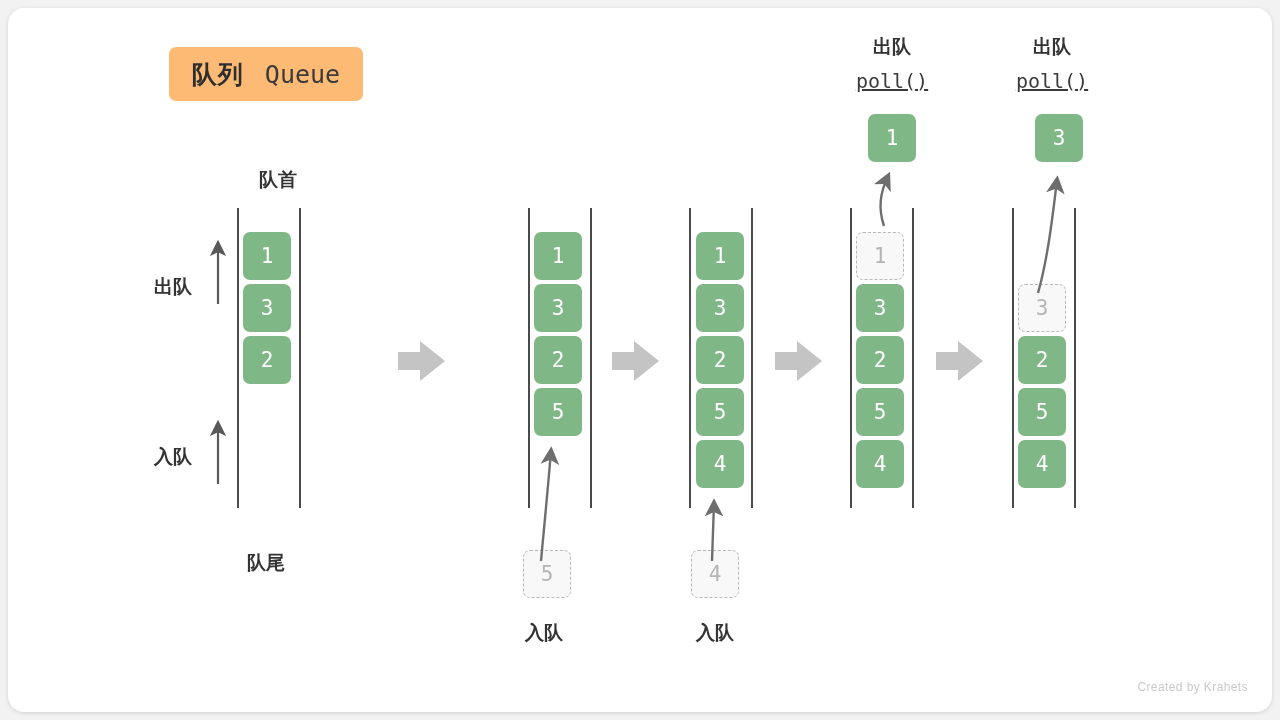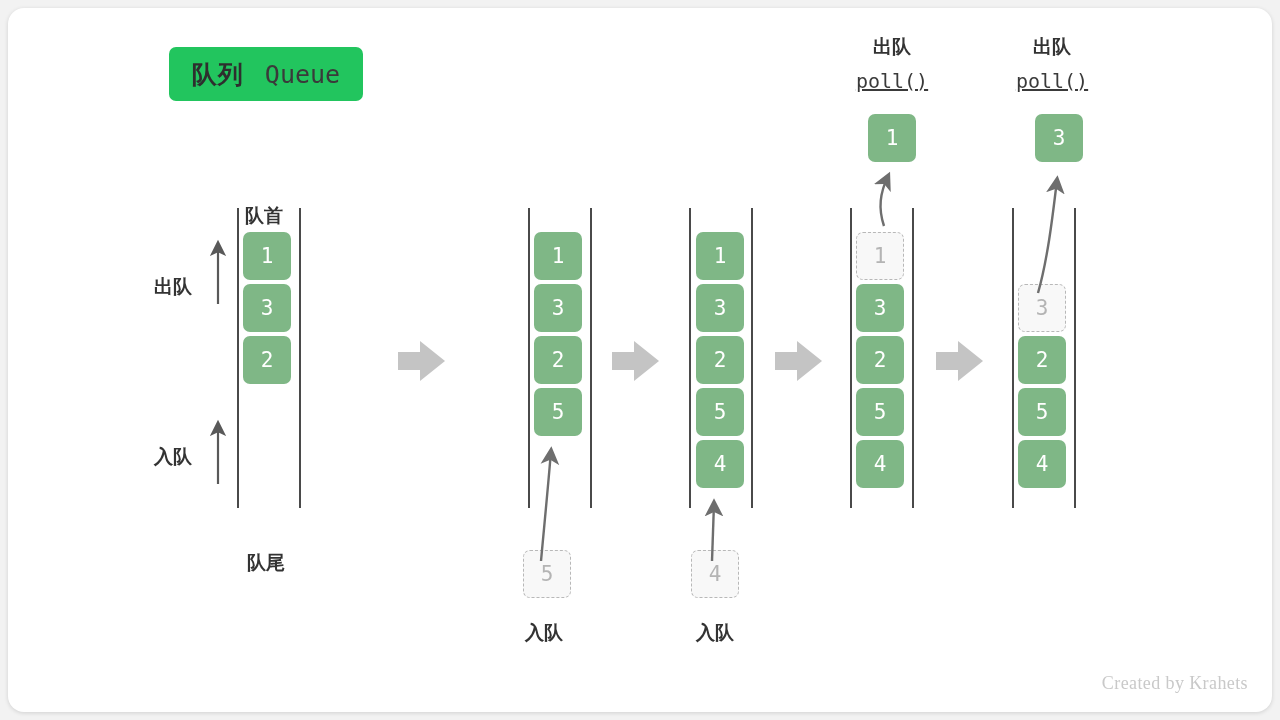--- a/index.html
+++ b/index.html
@@ -16,21 +16,21 @@
     border-radius:16px;
     box-shadow:0 1px 4px rgba(0,0,0,0.14);
   }
   .stage{position:absolute;left:0;top:0;width:1264px;height:704px;}
 
   
   .title-pill{
     position:absolute;
     left:161px;top:39px;
     width:194px;height:54px;
-    background:#22c55e;
+    background:#fdba74;
     border-radius:7px;
     display:flex;align-items:center;justify-content:center;
     box-sizing:border-box;
   }
   .title-cn{
     font-size:25px;font-weight:bold;color:#2e2e2e;
     letter-spacing:1px;
   }
   .title-en{
     font-family:"DejaVu Sans Mono","Liberation Mono",monospace;
@@ -84,36 +84,36 @@
     border:1.8px dashed #b8b8b8;
     color:#b4b4b4;
   }
 
   
   .overlay{position:absolute;left:0;top:0;width:1264px;height:704px;pointer-events:none;}
 
   
   .credit{
     position:absolute;right:24px;bottom:18px;
-    font-family:Liberation Serif, serif;
-    font-size:18px;color:#c9c9c9;letter-spacing:.4px;
+    font-family:Liberation Sans, sans-serif;
+    font-size:12px;color:#c9c9c9;letter-spacing:.4px;
   }
 </style>
 </head>
 <body>
 
 <div class="card">
   <div class="stage">
 
     <div class="title-pill">
       <span class="title-cn">队列</span>
       <span class="title-en">Queue</span>
     </div>
 
-    <div class="lbl-cn" style="left:237px;top:159px;margin-top:36px;">队首</div>
+    <div class="lbl-cn" style="left:251px;top:159px;">队首</div>
     <div class="lbl-cn" style="left:239px;top:542px;text-align:right;">队尾</div>
 
     <div class="lbl-cn" style="left:146px;top:266px;">出队</div>
     <div class="lbl-cn" style="left:146px;top:436px;">入队</div>
 
     <div class="rail" style="left:229px;top:200px;height:300px;"></div>
     <div class="rail" style="left:291px;top:200px;height:300px;"></div>
     <div class="box" style="left:235px;top:224px;">1</div>
     <div class="box" style="left:235px;top:276px;">3</div>
     <div class="box" style="left:235px;top:328px;">2</div>

